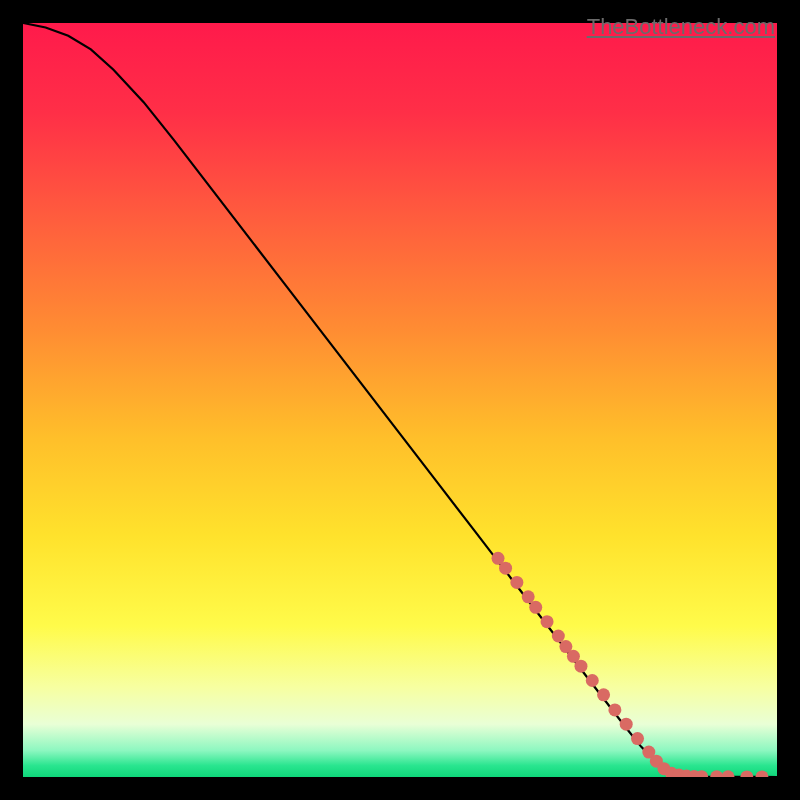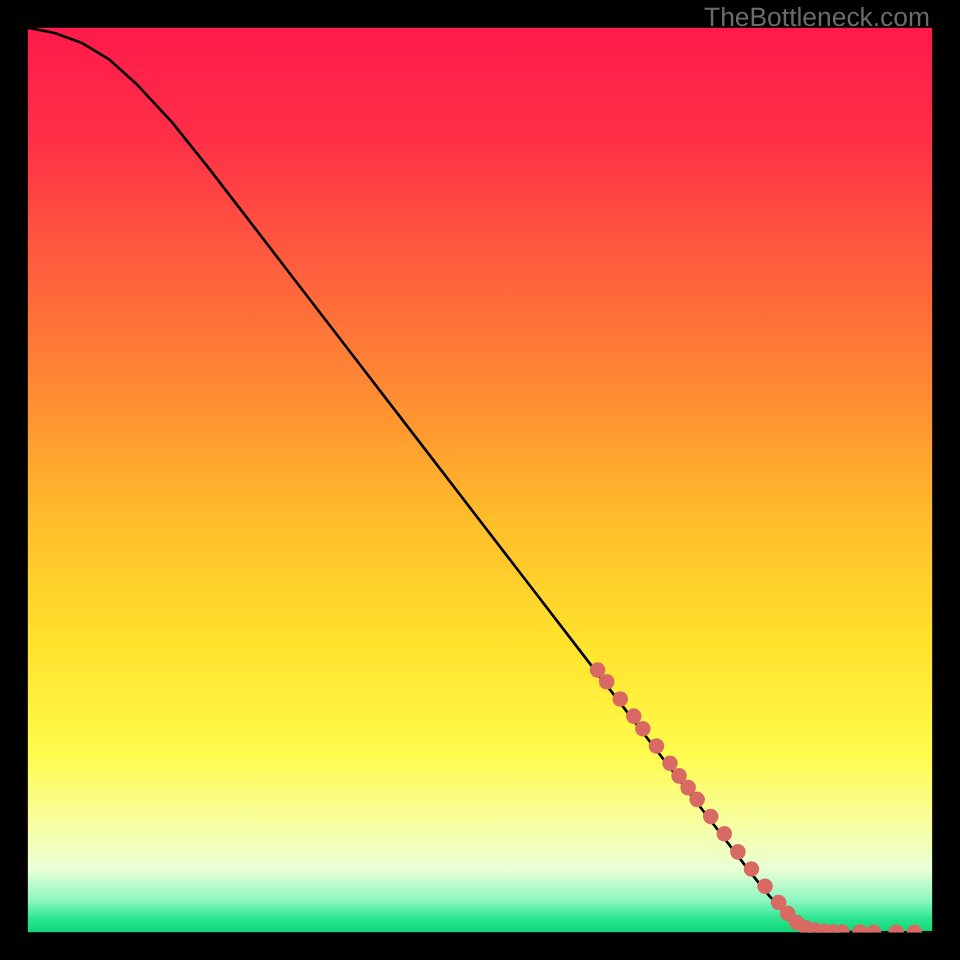--- a/index.html
+++ b/index.html
@@ -21,26 +21,27 @@
   }
   .plot {
     position: absolute;
     left: 0;
     top: 0;
     width: 754px;
     height: 754px;
   }
   .watermark {
     position: absolute;
-    top: 2px;
+    top: 14px;
     right: 25px;
     color: #6b6b6b;
     font-size: 22px;
     font-weight: 500;
     white-space: nowrap;
+    text-decoration: underline;
   }
 </style>
 </head>
 <body>
 
 <div class="frame">
   <svg class="plot" viewBox="0 0 754 754" preserveAspectRatio="none">
     <defs>
       <linearGradient id="bg-grad" x1="0" y1="0" x2="0" y2="1">
           <stop offset="0%" stop-color="#ff1a4b"></stop>

